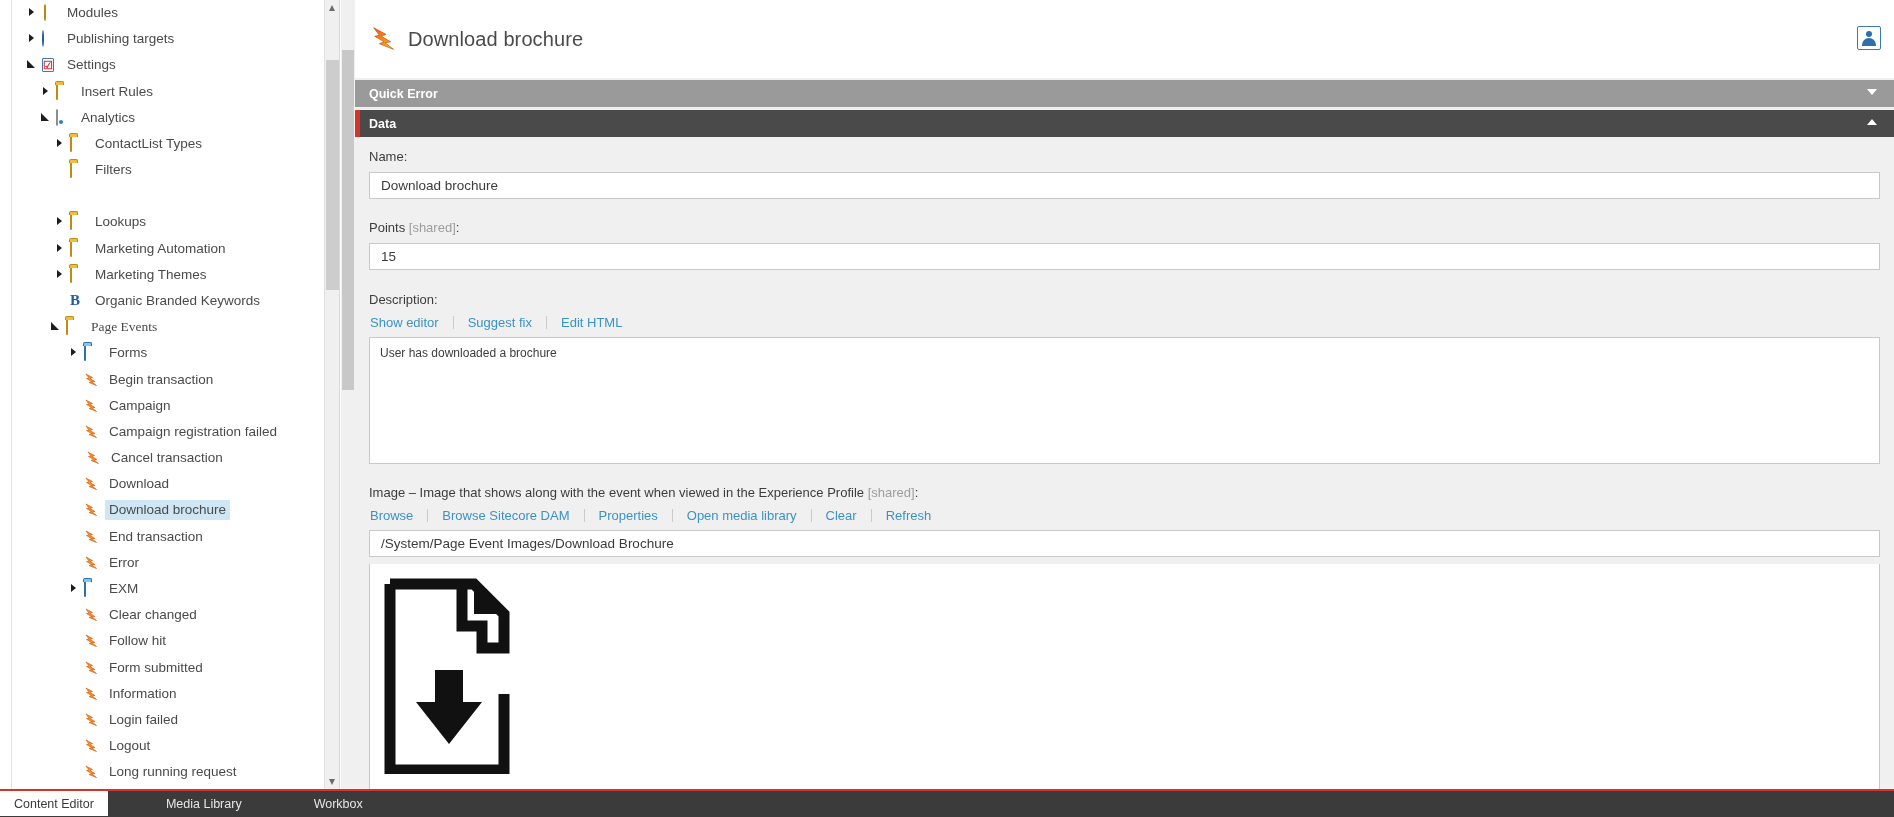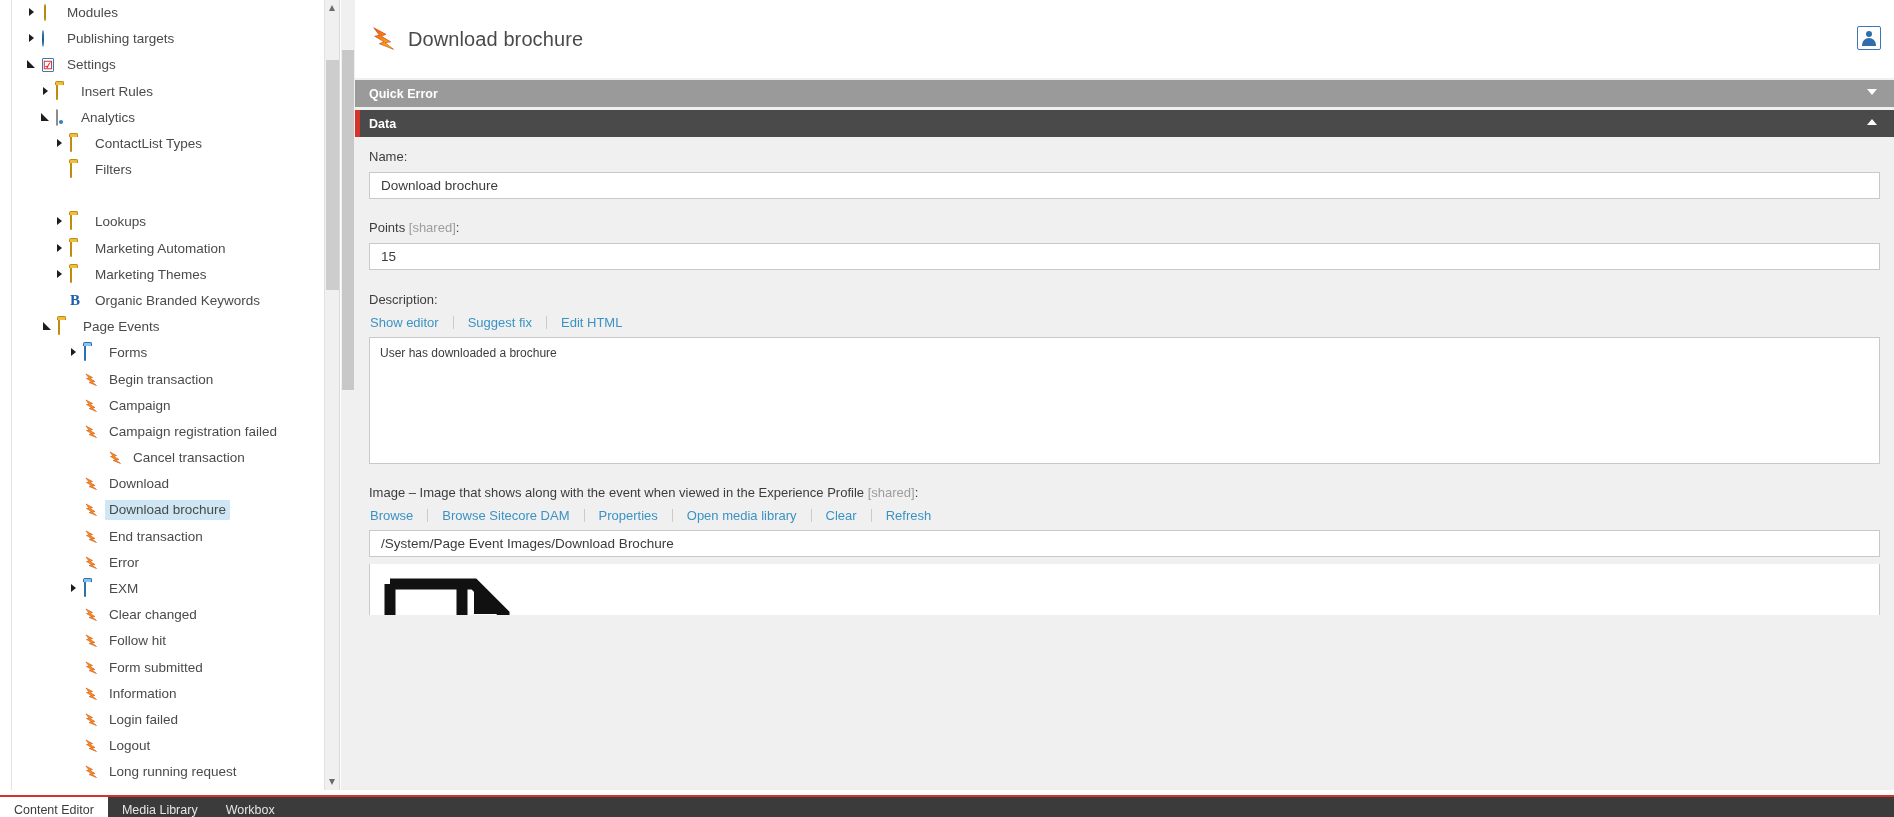--- a/index.html
+++ b/index.html
@@ -313,21 +313,21 @@
     display:block;
     width: 0; height: 0;
   }
   .chev.down i { border-top: 6px solid #ffffff; border-left: 5.5px solid transparent; border-right: 5.5px solid transparent; }
   .chev.up i { border-bottom: 6px solid #ffffff; border-left: 5.5px solid transparent; border-right: 5.5px solid transparent; }
 
   #data-body {
     position: absolute;
     left: 14px; top: 137px;
     width: 1539px;
-    height: 478px;
+    height: 653px;
     background: #f0f0f0;
     overflow: hidden;
   }
   .fld { position: absolute; left: 14px; width: 1511px; }
   .fld-label {
     font-size: 13px;
     color: #3c3c3c;
     margin-bottom: 7px;
     line-height: 16px;
   }
@@ -385,25 +385,26 @@
     border: 1px solid #c9c9c9;
     border-top: none;
     overflow: hidden;
   }
 
   
   #tabbar {
     position: absolute;
     left: 0; bottom: 0;
     width: 1894px;
-    height: 22px;
+    height: 28px;
     background: #3b3b3b;
     border-top: 2px solid #d5342a;
     display: flex;
     align-items: stretch;
+    gap: 44px;
   }
   .tab {
     display: flex;
     align-items: center;
     padding: 0 14px;
     font-size: 12.5px;
     color: #e6e6e6;
     height: 25px;
     cursor: default;
   }
@@ -468,21 +469,21 @@
         <div class="tree-row" style="padding-left: 40px;">
           <span class="expander collapsed"></span>
           <span class="ticon"><span class="ic-folder"></span></span>
           <span class="lbl">Marketing Themes</span>
         </div>
         <div class="tree-row" style="padding-left: 40px;">
           <span class="expander"></span>
           <span class="ticon"><span class="ic-bkw">B</span></span>
           <span class="lbl">Organic Branded Keywords</span>
         </div>
-        <div class="tree-row" style="padding-left: 28px;">
+        <div class="tree-row" style="padding-left: 36px; font-family: Liberation Serif, serif;">
           <span class="expander expanded"></span>
           <span class="ticon"><span class="ic-folder"></span></span>
           <span class="lbl">Page Events</span>
         </div>
         <div class="tree-row" style="padding-left: 54px;">
           <span class="expander collapsed"></span>
           <span class="ticon"><span class="ic-folder-blue"></span></span>
           <span class="lbl">Forms</span>
         </div>
         <div class="tree-row" style="padding-left: 54px;">
@@ -499,21 +500,21 @@
             </svg></span>
           <span class="lbl">Campaign</span>
         </div>
         <div class="tree-row" style="padding-left: 54px;">
           <span class="expander"></span>
           <span class="ticon"><svg viewBox="0 0 32 32" width="16" height="16">
               <path d="M4 4 L17 11 L12 13 L22 19 L16 20 L25 27 L10 21 L15 19 L5 13 L10 12 Z" fill="#f7921e" stroke="#d4530f" stroke-width="1.2"></path>
             </svg></span>
           <span class="lbl">Campaign registration failed</span>
         </div>
-        <div class="tree-row" style="padding-left: 78px;">
+        <div class="tree-row" style="padding-left: 56px;">
           <span class="expander"></span>
           <span class="ticon"><svg viewBox="0 0 32 32" width="16" height="16">
               <path d="M4 4 L17 11 L12 13 L22 19 L16 20 L25 27 L10 21 L15 19 L5 13 L10 12 Z" fill="#f7921e" stroke="#d4530f" stroke-width="1.2"></path>
             </svg></span>
           <span class="lbl">Cancel transaction</span>
         </div>
         <div class="tree-row" style="padding-left: 54px;">
           <span class="expander"></span>
           <span class="ticon"><svg viewBox="0 0 32 32" width="16" height="16">
               <path d="M4 4 L17 11 L12 13 L22 19 L16 20 L25 27 L10 21 L15 19 L5 13 L10 12 Z" fill="#f7921e" stroke="#d4530f" stroke-width="1.2"></path>

